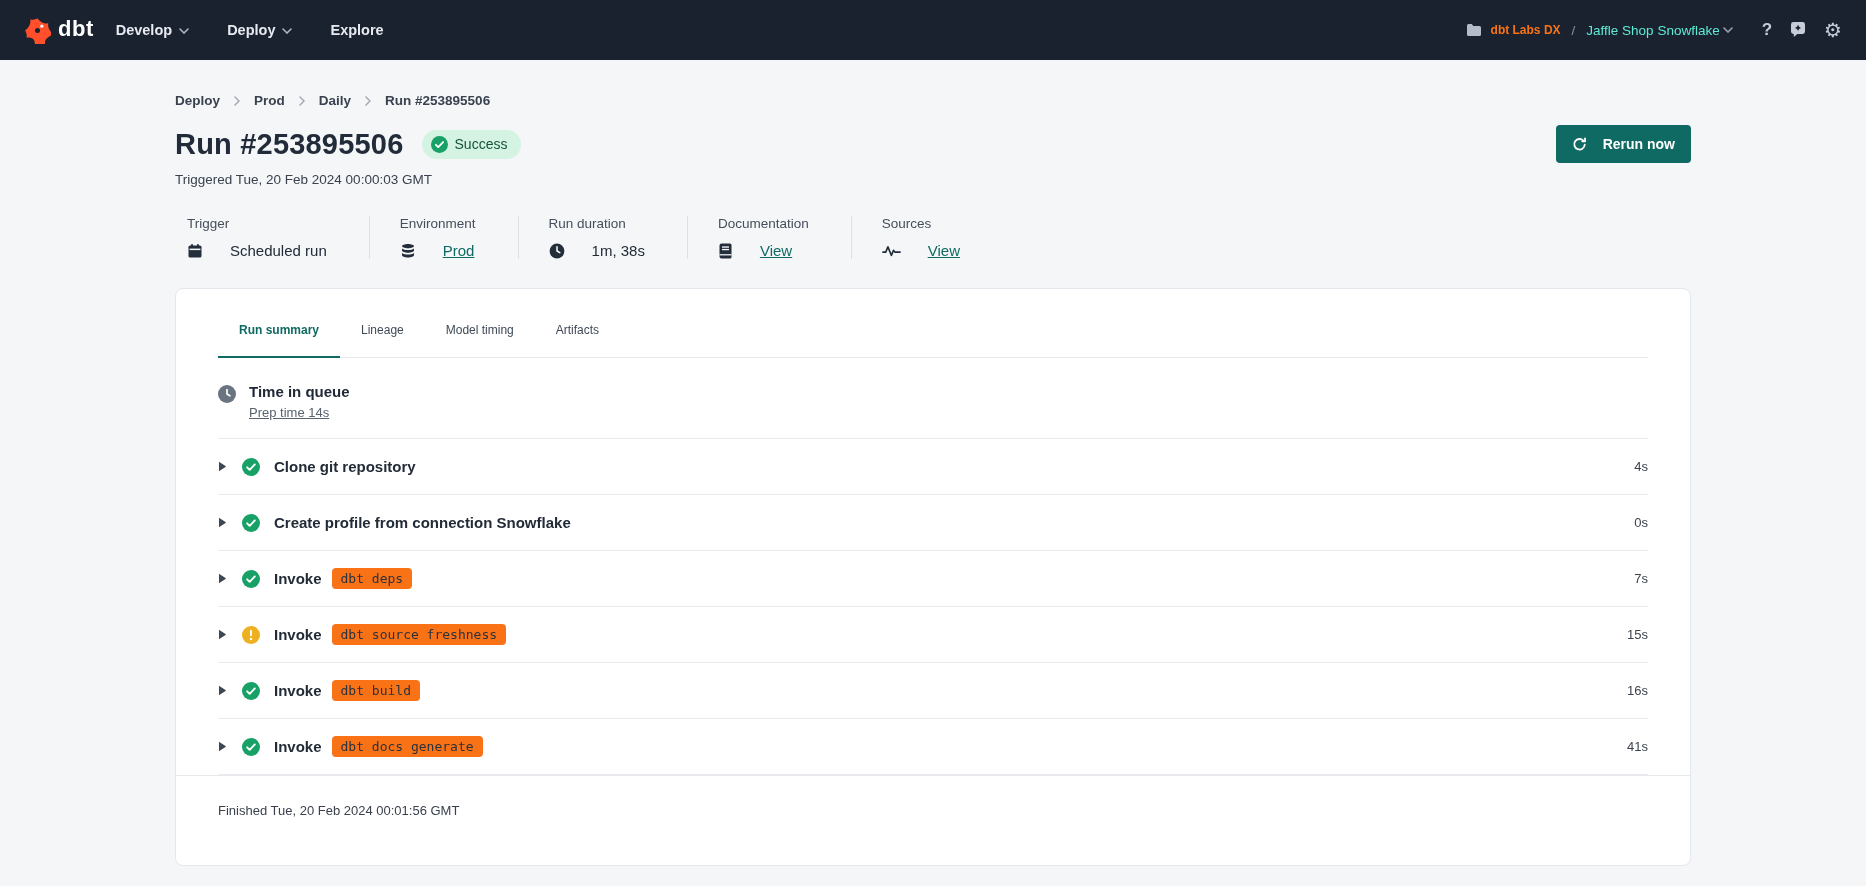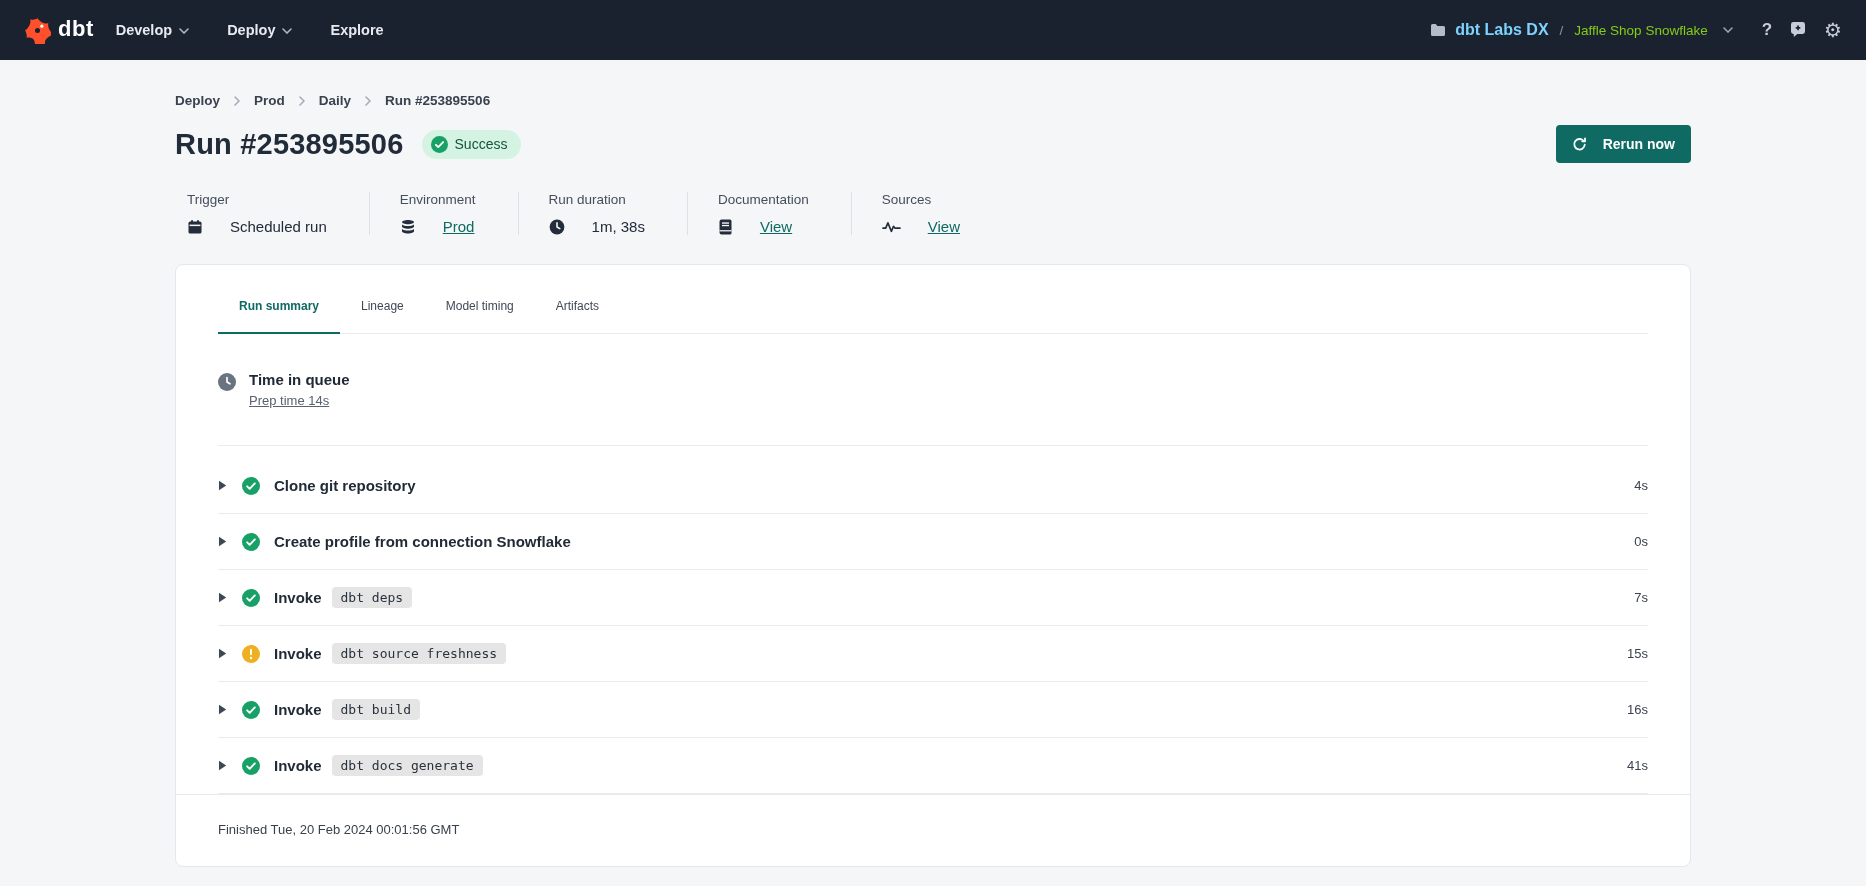--- a/index.html
+++ b/index.html
@@ -16,23 +16,23 @@
   }
   .logo { display:flex; align-items:center; gap:7px; cursor:pointer; }
   .logo-text { color:#fff; font-weight:bold; font-size:22px; letter-spacing:.5px; line-height:1; padding-bottom:3px; }
   .top-nav { display:flex; align-items:center; margin-left:22px; gap:38px; }
   .top-nav-item {
     color:#e7eaef; font-size:14.5px; font-weight:600;
     display:flex; align-items:center; gap:7px; cursor:pointer;
   }
   .top-nav-item svg { margin-top:2px; }
   .topbar-right { margin-left:auto; display:flex; align-items:center; gap:9px; }
-  .org-name  { color:#7dd3fc; font-size:16px; font-weight:700; }
+  .org-name  { color:#f97316; font-size:12px; font-weight:700; }
   .path-sep  { color:#8a93a2; font-size:13.5px; padding:0 2px; }
-  .project-name { color:#84cc16; font-size:13.5px; display:flex; align-items:center; gap:15px; cursor:pointer; }
+  .project-name { color:#5eead4; font-size:13.5px; display:flex; align-items:center; gap:3px; cursor:pointer; }
   .topbar-icons { display:flex; align-items:center; gap:17px; margin-left:20px; color:#c7cdd8; }
   .tb-icon { cursor:pointer; display:flex; align-items:center; }
   .help-glyph { font-size:17px; font-weight:700; color:#c7cdd8; }
   .gear-glyph { font-size:20px; color:#c7cdd8; line-height:1; }
   
   .page-wrap { padding:0 175px; }
   .breadcrumb { margin-top:33px; display:flex; align-items:center; gap:14px; font-size:13.5px; font-weight:600; color:#39424e; }
   .crumb { cursor:pointer; }
   .title-row { margin-top:17px; display:flex; align-items:center; }
   .page-title { font-size:29px; font-weight:700; color:#222b39; letter-spacing:.2px; }
@@ -60,32 +60,32 @@
     margin:29px 175px 0; background:#fff; border:1px solid #e4e7eb;
     border-radius:8px; min-height:578px;
   }
   .tabs { display:flex; margin:0 42px; padding-top:34px; border-bottom:1px solid #e8eaee; }
   .tab {
     padding:0 21px 19px; font-size:12px; color:#3f4956; cursor:pointer;
     border-bottom:2px solid transparent; margin-bottom:-1px;
   }
   .tab.active { color:var(--c-teal,#0e6a62); font-weight:700; border-bottom-color:var(--c-teal,#0e6a62); }
   
-  .queue { margin:12px 42px; padding:25px 0 36px; display:flex; gap:13px; border-bottom:1px solid #e9ebee; }
+  .queue { margin:0 42px; padding:25px 0 17px; display:flex; gap:13px; border-bottom:1px solid #e9ebee; }
   .queue-title { font-size:15px; font-weight:700; color:#202a37; }
   .queue-link { display:inline-block; margin-top:5px; font-size:13px; color:#59626e; text-decoration:underline; cursor:pointer; }
   
   .step-row { margin:0 42px; height:56px; display:flex; align-items:center; border-bottom:1px solid #e9ebee; }
   .step-row:last-of-type { border-bottom:none; }
   .caret { display:flex; align-items:center; margin-right:15px; cursor:pointer; }
   .status-ic { display:flex; align-items:center; margin-right:14px; }
   .step-label { font-size:15px; font-weight:700; color:#222b38; }
   .chip {
     margin-left:10px; font-family:"DejaVu Sans Mono","Liberation Mono",monospace;
-    font-size:13px; background:#e5e5e5; color:#2a323e; border-radius:4px; padding:3px 9px;
+    font-size:13px; background:#f97316; color:#2a323e; border-radius:4px; padding:3px 9px;
   }
   .spacer { flex:1; }
   .duration { font-size:13px; color:#3b434e; }
   
   .card-footer { border-top:1px solid #e7e9ec; padding:25px 42px 28px; }
   .finished { font-size:13px; color:#39414c; }
   svg { display:block; }
 </style>
 </head>
 <body>
@@ -176,20 +176,21 @@
     </span>
     <button class="rerun-btn">
       <svg width="15" height="15" viewBox="0 0 16 16" fill="none" stroke="#fff" stroke-width="1.9" stroke-linecap="round" stroke-linejoin="round">
           <path d="M13.6 8.2A5.6 5.6 0 1112.2 4"></path>
           <path d="M13.9 1.6v3h-3"></path>
         </svg>
       <span>Rerun now</span>
     </button>
   </div>
 
+  <div class="triggered">Triggered Tue, 20 Feb 2024 00:00:03 GMT</div>
 
   <div class="meta-row">
     <div class="meta-col">
       <div class="meta-label">Trigger</div>
       <div class="meta-value">
         <span>
           <svg width="16" height="16" viewBox="0 0 16 16">
               <rect x="1.5" y="2.6" width="13" height="12" rx="1.6" fill="#242d3a"></rect>
               <rect x="4.1" y="1" width="1.9" height="3.4" rx=".95" fill="#242d3a"></rect>
               <rect x="10" y="1" width="1.9" height="3.4" rx=".95" fill="#242d3a"></rect>

